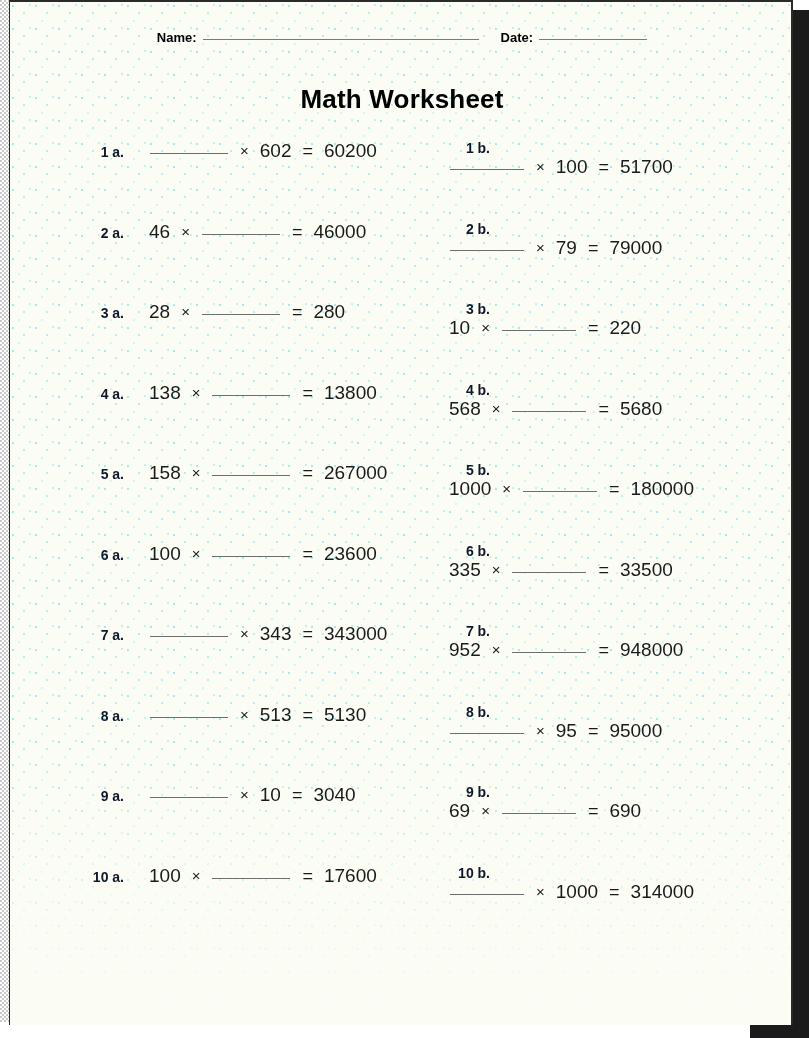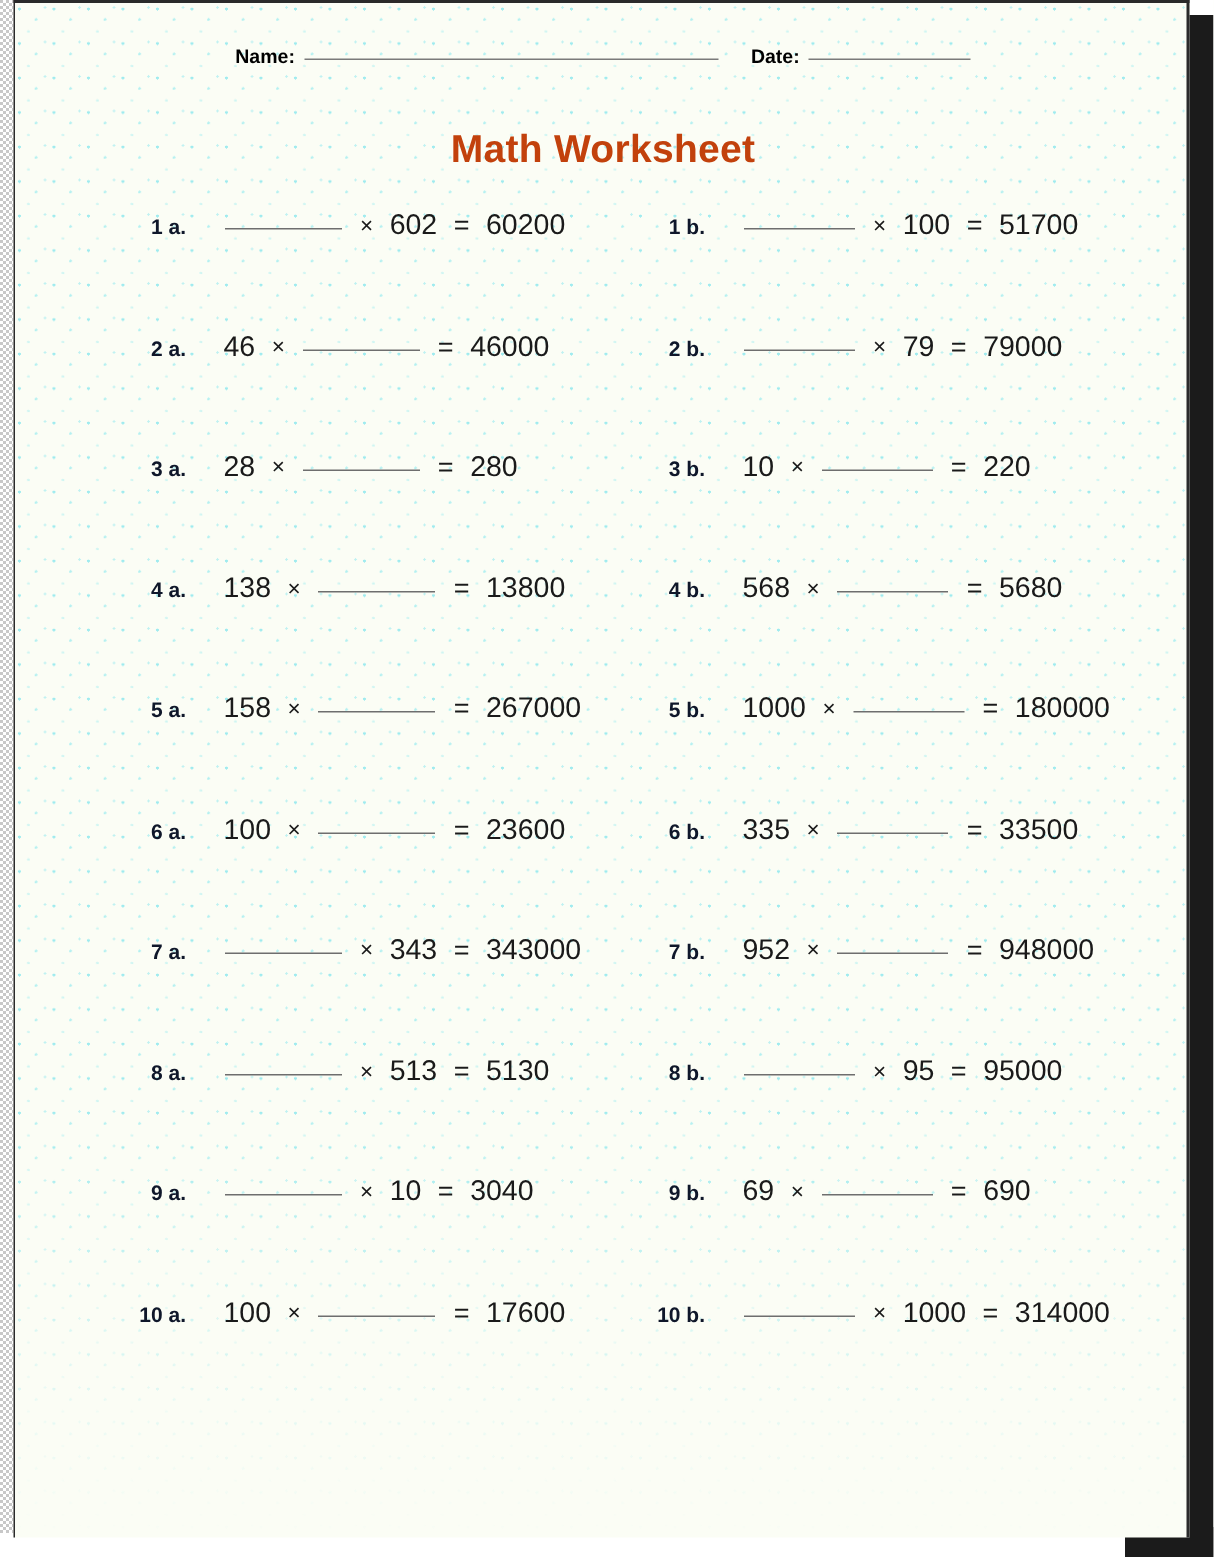--- a/index.html
+++ b/index.html
@@ -124,21 +124,21 @@
 
   
   #title {
     position: absolute;
     top: 82px;
     left: 0;
     width: 784px;
     text-align: center;
     font-size: 26px;
     font-weight: bold;
-    color: #c2410c;
+    color: #000000;
     letter-spacing: 0.2px;
   }
 
   
   #grid {
     position: absolute;
     top: 138px;
     left: 0;
     width: 784px;
   }
@@ -148,21 +148,21 @@
   }
   .cell {
     position: absolute;
     top: 0;
     height: 34px;
     display: flex;
     align-items: baseline;
     white-space: nowrap;
   }
   .cell-a { left: 68px; }
-  .cell-b { left: 414px; }
+  .cell-b { left: 414px; flex-direction: column; }
 
   .pnum {
     display: inline-block;
     width: 46px;
     text-align: right;
     font-size: 14px;
     font-weight: bold;
     color: #0f172a;
     flex: none;
   }

